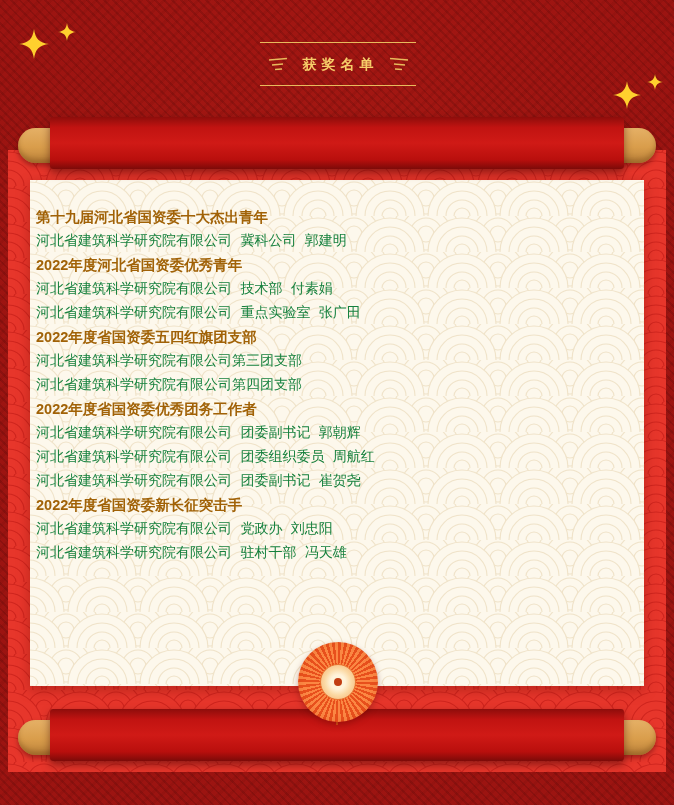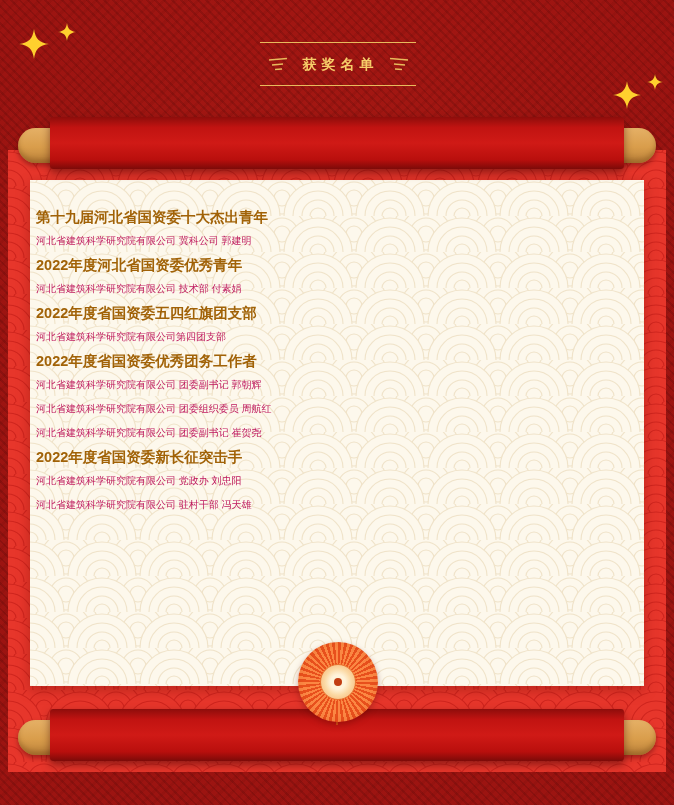--- a/index.html
+++ b/index.html
@@ -68,21 +68,21 @@
   }
   .award-list{
     position:absolute;left:0;top:0;width:100%;box-sizing:border-box;
     padding:25px 14px 0 6px;
   }
   .award-heading{
     color:#a16207;font-weight:bold;font-size:14.5px;line-height:24px;
     white-space:nowrap;
   }
   .award-winner{
-    color:#be185d;font-size:10px;line-height:24px;white-space:nowrap;
+    color:#15803d;font-size:14px;line-height:24px;white-space:nowrap;font-family:Liberation Mono, monospace;
   }
 
   
   .fan{
     position:absolute;left:298px;top:642px;width:80px;height:80px;border-radius:50%;
     background:
       radial-gradient(circle at 50% 50%, rgba(0,0,0,0) 0 58%, rgba(160,40,5,.25) 99%),
       repeating-conic-gradient(from 0deg,#e8501c 0deg 4.5deg,#fb8743 4.5deg 9deg);
     box-shadow:0 3px 6px rgba(90,10,0,.35);
   }
@@ -233,21 +233,23 @@
           </g>
         </pattern>
       </defs>
       <rect width="100%" height="100%" fill="url(#sei-cream)"></rect>
     </svg>
     <div class="award-list">
         <div class="award-heading">第十九届河北省国资委十大杰出青年</div>
         <div class="award-winner">河北省建筑科学研究院有限公司 冀科公司 郭建明</div>
         <div class="award-heading">2022年度河北省国资委优秀青年</div>
         <div class="award-winner">河北省建筑科学研究院有限公司 技术部 付素娟</div>
+        <div class="award-winner">河北省建筑科学研究院有限公司 重点实验室 张广田</div>
         <div class="award-heading">2022年度省国资委五四红旗团支部</div>
+        <div class="award-winner">河北省建筑科学研究院有限公司第三团支部</div>
         <div class="award-winner">河北省建筑科学研究院有限公司第四团支部</div>
         <div class="award-heading">2022年度省国资委优秀团务工作者</div>
         <div class="award-winner">河北省建筑科学研究院有限公司 团委副书记  郭朝辉</div>
         <div class="award-winner">河北省建筑科学研究院有限公司 团委组织委员 周航红</div>
         <div class="award-winner">河北省建筑科学研究院有限公司 团委副书记  崔贺尧</div>
         <div class="award-heading">2022年度省国资委新长征突击手</div>
         <div class="award-winner">河北省建筑科学研究院有限公司  党政办   刘忠阳</div>
         <div class="award-winner">河北省建筑科学研究院有限公司  驻村干部 冯天雄</div>
       </div>
   </div>

